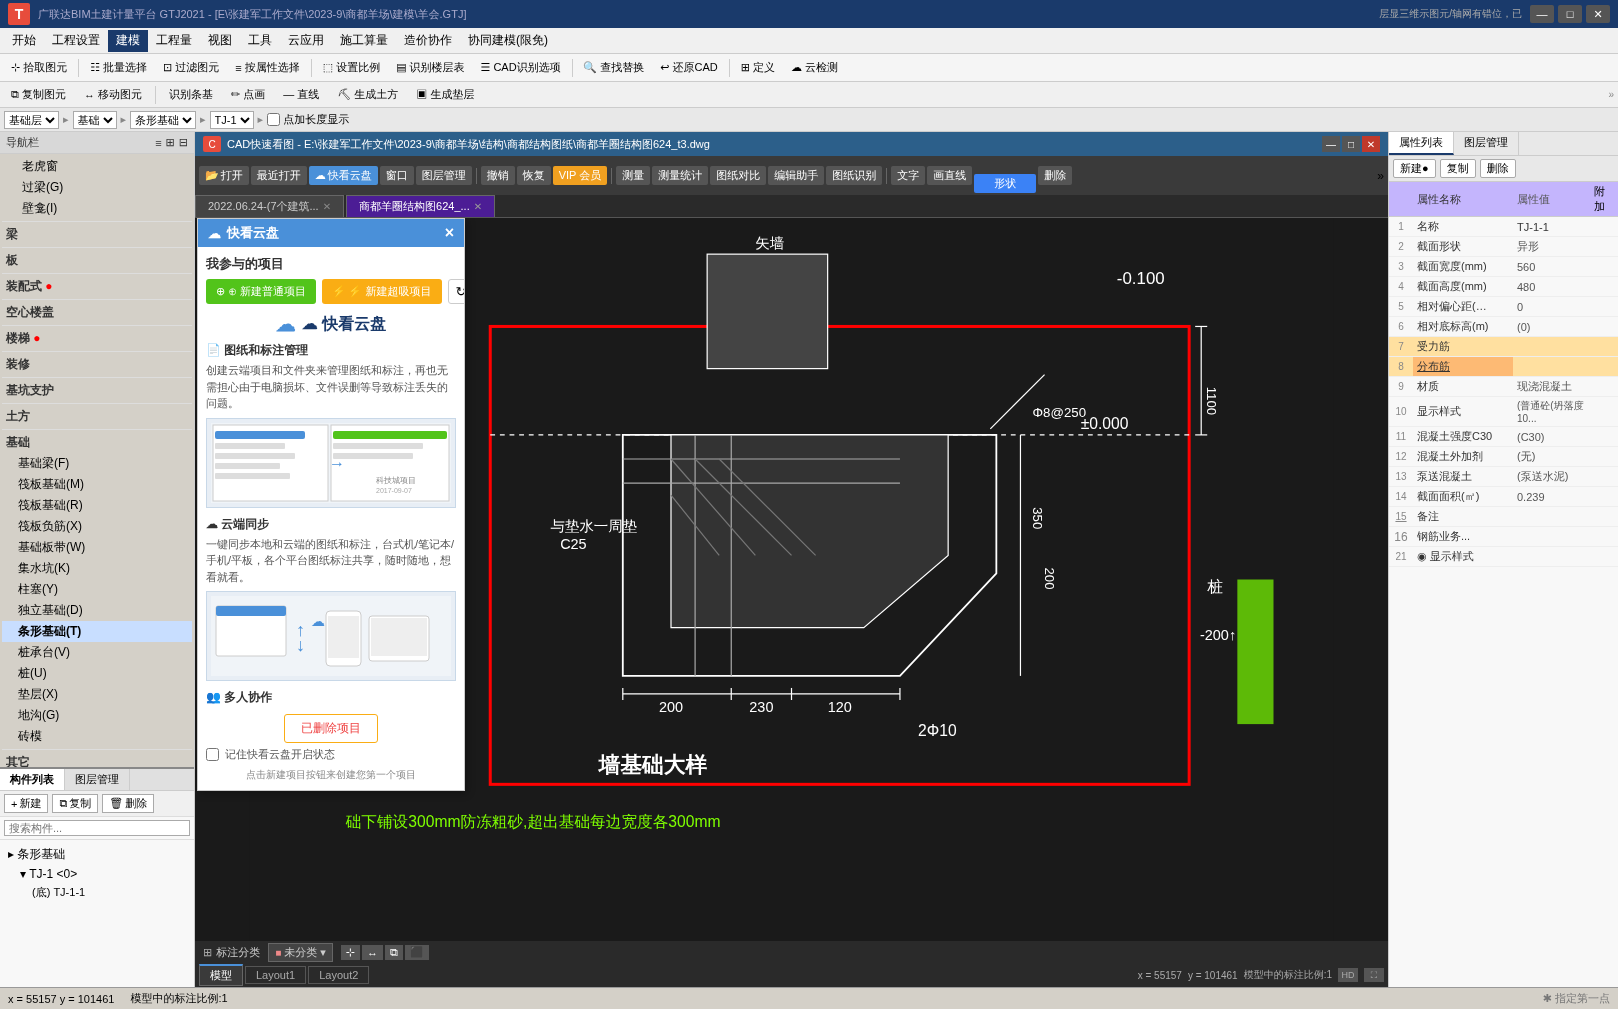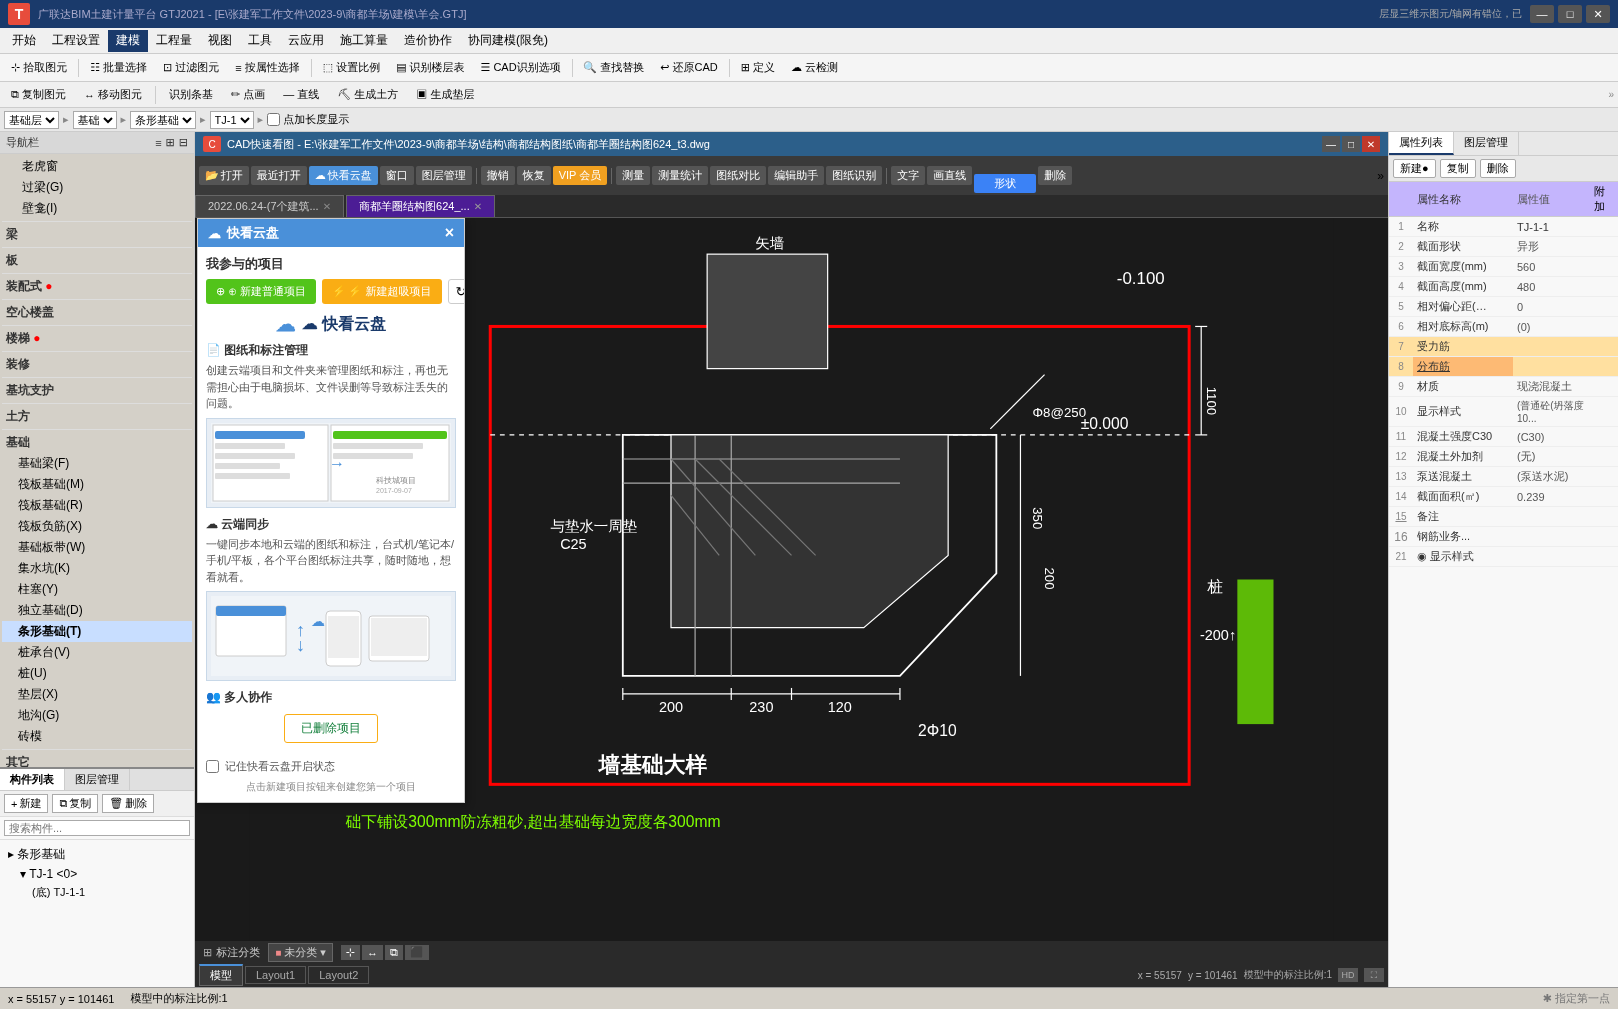--- a/index.html
+++ b/index.html
@@ -489,21 +489,21 @@
                   <rect x="158" y="20" width="60" height="45" fill="white" stroke="#ccc" rx="3"></rect>
                   <rect x="160" y="22" width="56" height="38" fill="#eee"></rect>
                 </svg>
               </div>
             </div>
 
             <div class="cloud-feature" style="margin-bottom:8px;">
               <div class="cloud-feature-title" style="font-size:12px; font-weight:bold; color:#333; margin-bottom:3px;">👥 多人协作</div>
             </div>
 
-            <button class="cloud-delete-btn" style="background:white; border:1px solid #faad14; color:#15803d; padding:5px 16px; cursor:pointer; border-radius:3px; font-size:12px; display:block; margin:0 auto 16px;">已删除项目</button>
+            <button class="cloud-delete-btn" style="background:white; border:1px solid #faad14; color:#ef4444; padding:5px 16px; cursor:pointer; border-radius:3px; font-size:12px; display:block; margin:0 auto 4px;">已删除项目</button>
 
             <div class="cloud-checkbox-row" style="display:flex; align-items:center; gap:6px; font-size:11px; color:#555; margin-bottom:6px;">
               <input type="checkbox" style="">
               <span>记住快看云盘开启状态</span>
             </div>
 
             <div class="cloud-hint" style="font-size:10px; color:#888; text-align:center;">点击新建项目按钮来创建您第一个项目</div>
 
           </div>
         </div>

